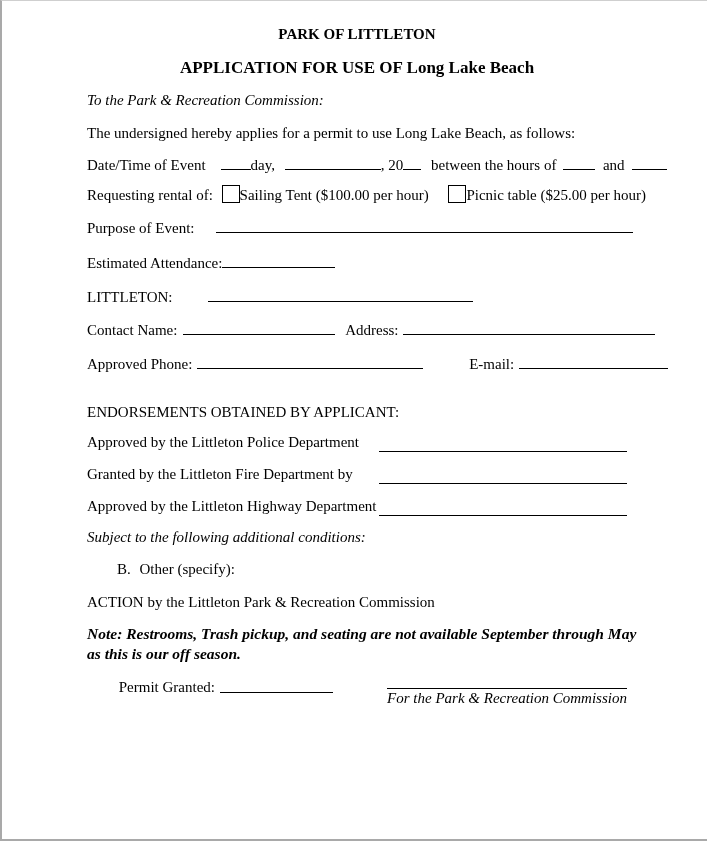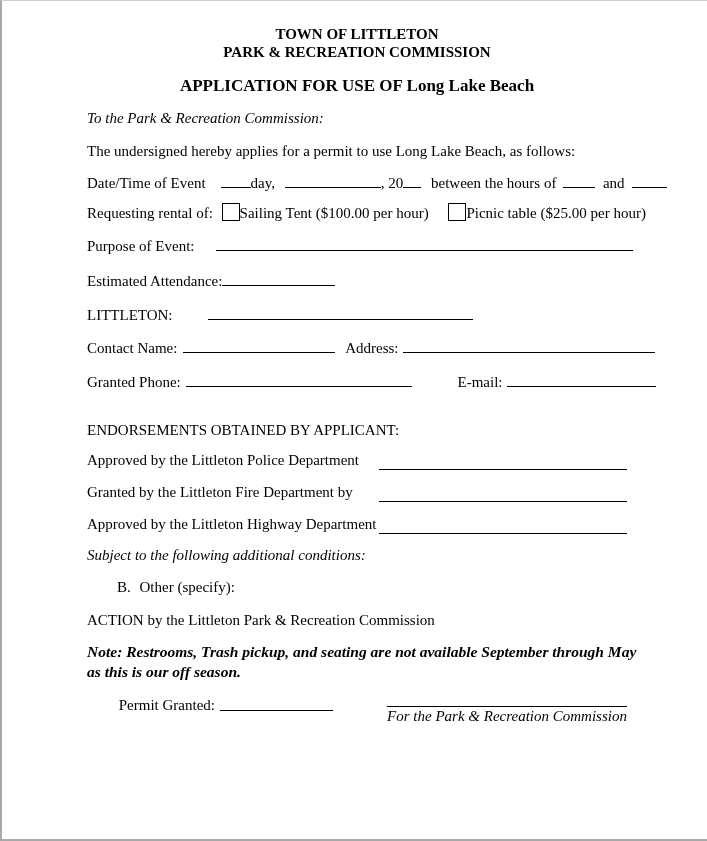--- a/index.html
+++ b/index.html
@@ -70,22 +70,21 @@
     display: block;
     font-style: italic;
     line-height: 18px;
   }
 </style>
 </head>
 <body>
 
 <div class="page">
 
-  <div class="center bold hdr-line">TOWN OF LITTLETON</div>
-  <div class="center bold hdr-line">PARK &amp; RECREATION COMMISSION</div>
+  <div class="center bold hdr-line">PARK OF LITTLETON</div>
 
   <div class="center bold title">APPLICATION FOR USE OF Long Lake Beach</div>
 
   <div class="row italic" style="margin-top:12px">To the Park &amp; Recreation Commission:</div>
 
   <div class="row" style="margin-top:14px">The undersigned hereby applies for a permit to use Long Lake Beach, as follows:</div>
 
   <div class="row" style="margin-top:12px">
     <span>Date/Time of Event</span><span class="bl" style="width:30px; margin-left:15px"></span><span>day,</span>
     <span class="bl" style="width:96px; margin-left:6px"></span><span>, 20</span><span class="bl" style="width:18px"></span>
@@ -112,21 +111,21 @@
   <div class="row" style="margin-top:14px">
     <span>LITTLETON:</span><span class="bl" style="width:265px; margin-left:35px"></span>
   </div>
 
   <div class="row">
     <span>Contact Name:</span><span class="bl" style="width:152px; margin-left:6px"></span>
     <span style="margin-left:6px">Address:</span><span class="bl" style="width:252px; margin-left:5px"></span>
   </div>
 
   <div class="row" style="margin-top:14px">
-    <span>Granted Phone:</span><span class="bl" style="width:226px; margin-left:5px"></span>
+    <span>Approved Phone:</span><span class="bl" style="width:226px; margin-left:5px"></span>
     <span style="margin-left:42px">E-mail:</span><span class="bl" style="width:149px; margin-left:5px"></span>
   </div>
 
   <div class="row" style="margin-top:29px">ENDORSEMENTS OBTAINED BY APPLICANT:</div>
 
   <div class="row endorse-row" style="margin-top:11px">
     <span>Approved by the Littleton Police Department</span>
     <span class="bl" style="width:248px"></span>
   </div>
 

